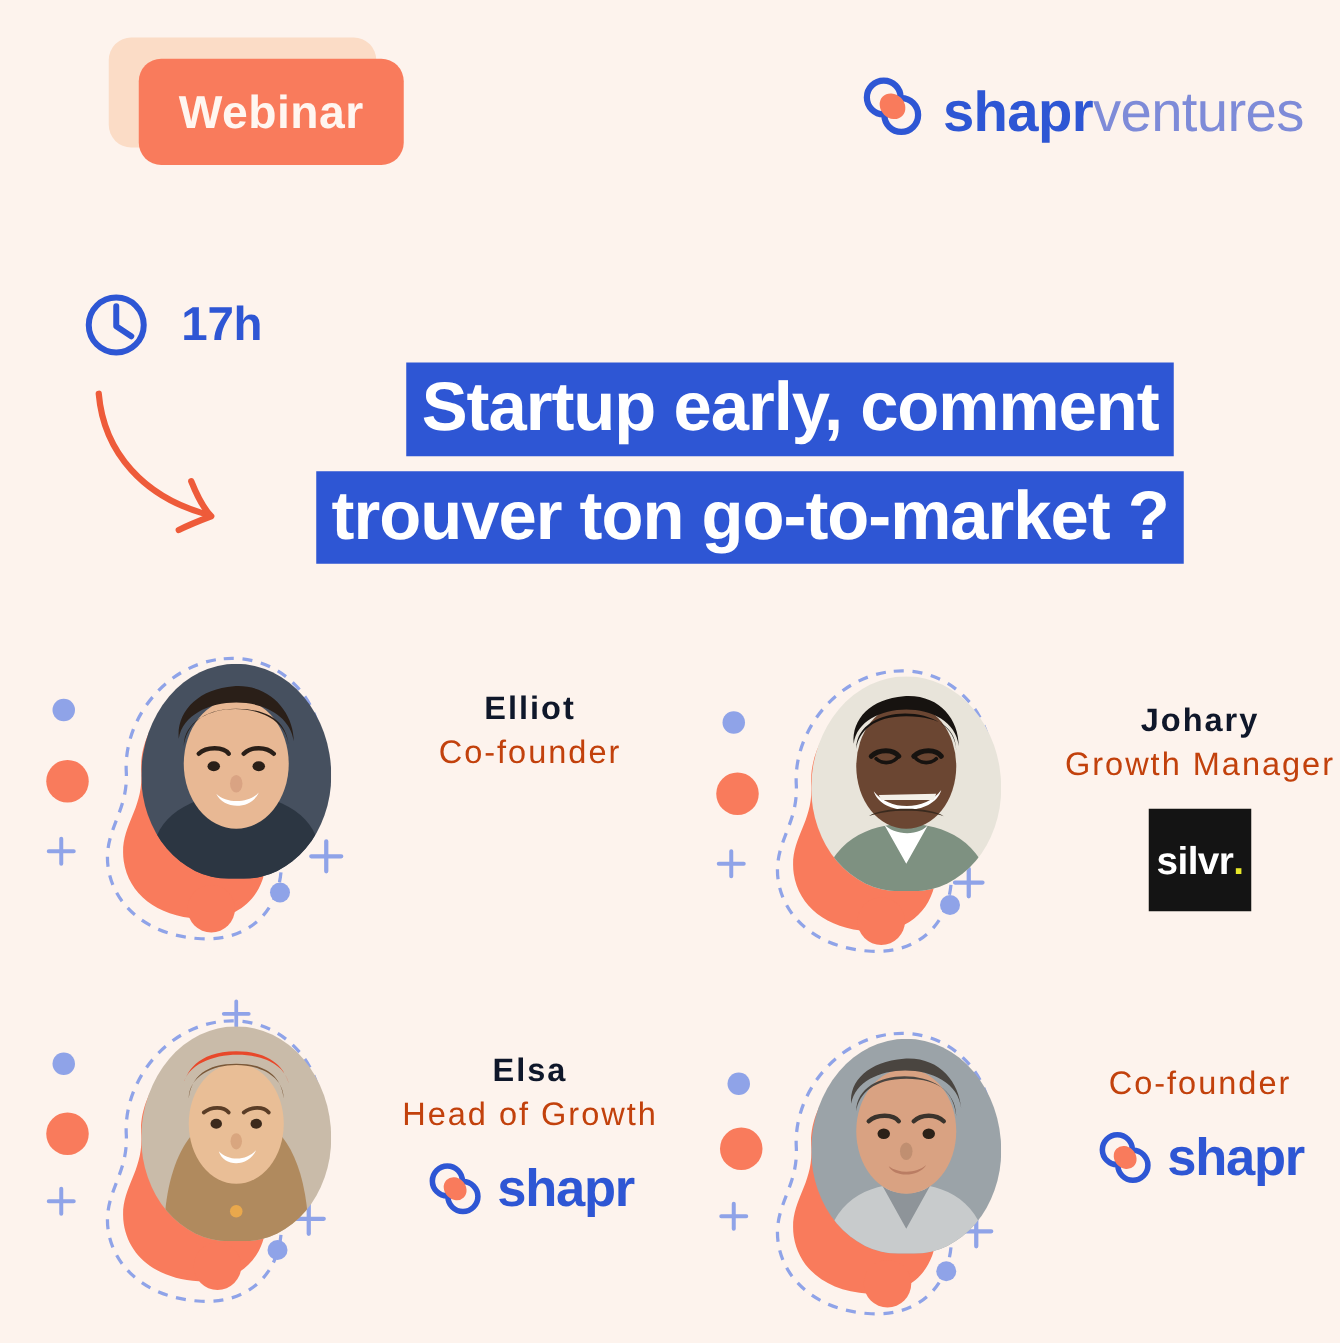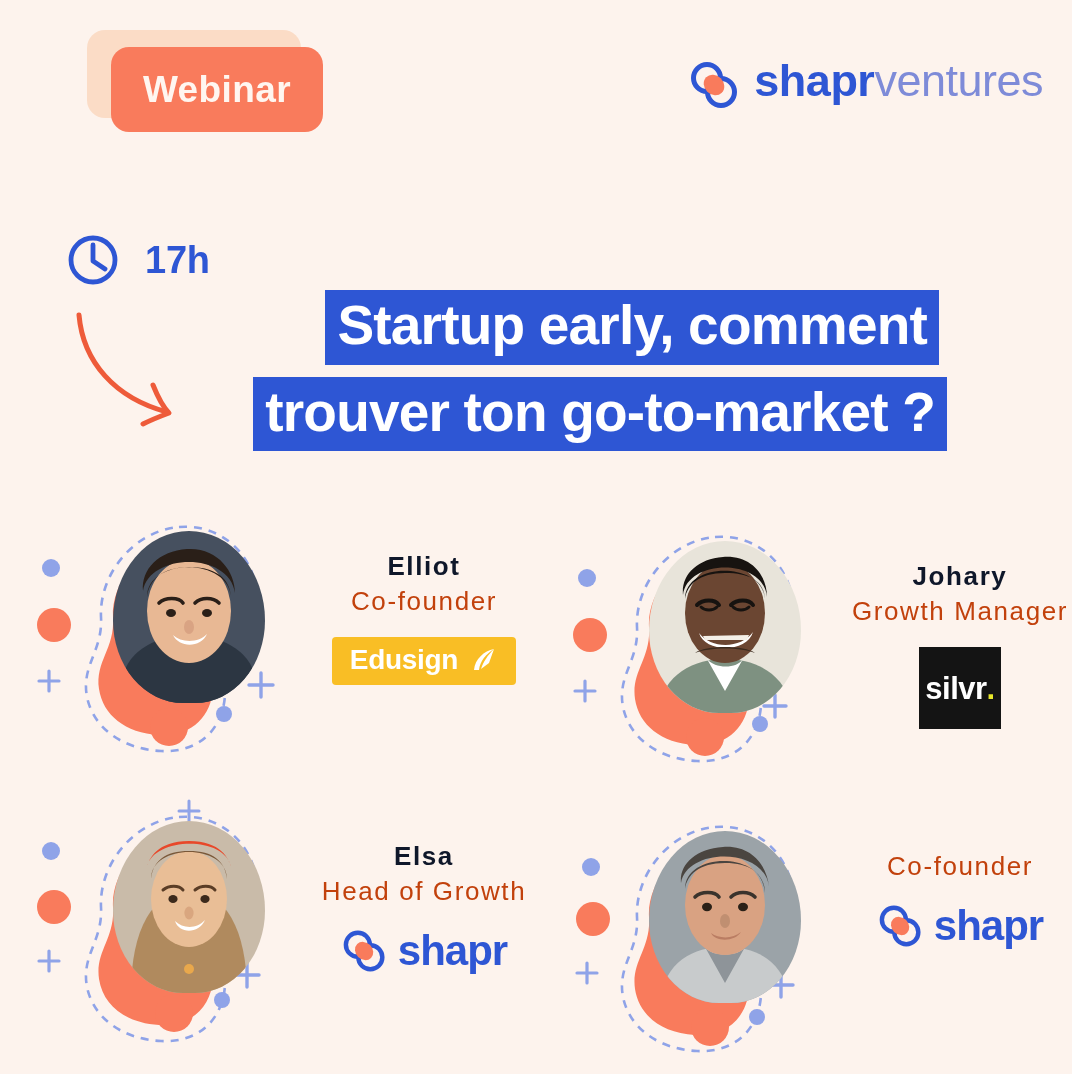--- a/index.html
+++ b/index.html
@@ -58,21 +58,21 @@
     font-weight: bold;
     letter-spacing: 0.4px;
   }
 
   
   .brand-logo {
     position: absolute;
     right: 58px;
     top: 58px;
     display: flex;
-    align-items: flex-start;
+    align-items: flex-end;
     gap: 12px;
   }
   .brand-mark { display: block; }
   .brand-text {
     font-size: 45px;
     letter-spacing: -0.5px;
     line-height: 1;
     white-space: nowrap;
   }
   .brand-text .b-shapr {
@@ -328,29 +328,20 @@
             <path d="M46 72 C52 66, 66 66, 70 72" stroke="#2A1F18" stroke-width="3.6" fill="none" stroke-linecap="round"></path>
             <path d="M82 72 C88 66, 100 66, 106 72" stroke="#2A1F18" stroke-width="3.6" fill="none" stroke-linecap="round"></path>
             <path d="M60 104 C68 112, 86 112, 94 103 C88 117, 66 117, 60 104 Z" fill="#FFFFFF"></path>
             <ellipse cx="76" cy="96" rx="5" ry="7" fill="#D9A383"></ellipse>
           </svg>
         </div>
       </div>
       <div class="sp-info">
         <div class="sp-name">Elliot</div>
         <div class="sp-role">Co-founder</div>
-        <div class="sp-company">
-          <div class="logo-edusign">
-            <span class="eds-text">Edusign</span>
-            <svg width="28" height="28" viewBox="0 0 28 28">
-              <path d="M24 3 C14 5, 5 13, 4 24 L9 24 C10 15, 16 8, 24 3 Z" fill="#FFFFFF"></path>
-              <path d="M24 3 C18 9, 13 16, 11 23 L19 17 Z" fill="#FFFFFF"></path>
-            </svg>
-          </div>
-        </div>
       </div>
     </div>
 
     <div class="speaker sp-1">
       <div class="sp-avatar">
         <svg class="blob-svg" width="272" height="272" viewBox="0 0 272 272">
           <path d="M150 22 C196 18, 232 56, 228 104 C224 148, 198 160, 196 190 C194 224, 170 248, 132 246 C92 244, 64 222, 58 192 C52 160, 74 146, 72 112 C70 70, 104 26, 150 22 Z" fill="none" stroke="#8FA3E8" stroke-width="2.6" stroke-dasharray="8 7"></path>
           <path d="M150 36 C188 32, 218 64, 214 104 C210 142, 186 154, 184 184 C182 212, 162 232, 130 230 C96 228, 74 210, 70 184 C66 156, 86 144, 84 112 C82 78, 112 40, 150 36 Z" fill="#F97B5C"></path>
           <circle cx="22" cy="63" r="9" fill="#8FA3E8"></circle>
           <circle cx="25" cy="120" r="17" fill="#F97B5C"></circle>

